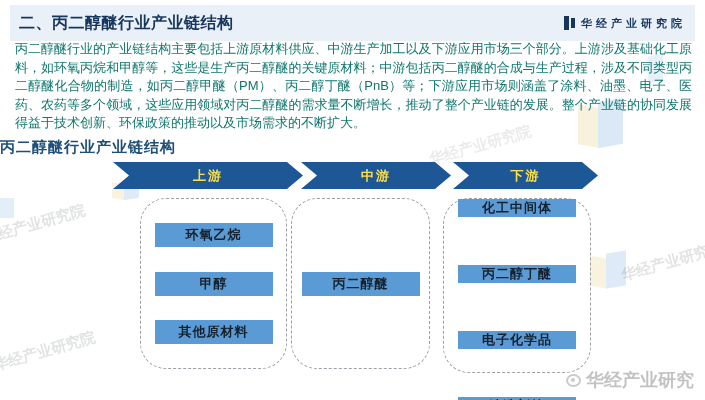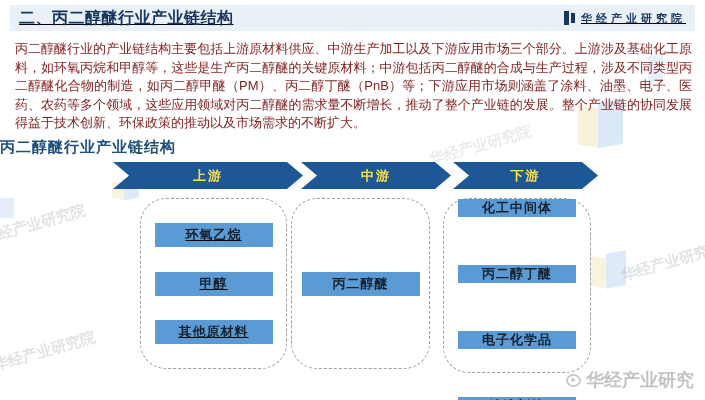--- a/index.html
+++ b/index.html
@@ -3,54 +3,54 @@
 <meta charset="utf-8">
 <style>
   * { box-sizing: border-box; }
   body { margin: 0; background: #ffffff; }
   .page {
     position: relative; width: 705px; height: 400px; background: #ffffff;
     overflow: hidden; font-family: "Liberation Sans", "DejaVu Sans", sans-serif;
   }
   
   .header-band {
-    position: absolute; left: 10px; top: 5px; width: 685px; height: 26px;
+    position: absolute; left: 10px; top: 5px; width: 685px; height: 36px;
     background: #eaf0f8; display: flex; align-items: center;
-    justify-content: space-between; padding: 0 9px; z-index: 3; text-decoration: underline;
+    justify-content: space-between; padding: 0 9px; z-index: 3;
   }
   .page-title { font-size: 16px; font-weight: bold; color: #17365d; letter-spacing: 0.5px; }
   .logo { display: flex; align-items: center; gap: 6px; }
   .logo-icon { display: inline-flex; align-items: center; gap: 2px; height: 14px; }
   .logo-icon .bar1 { width: 5px; height: 14px; background: #17365d; }
   .logo-icon .bar2 { width: 4px; height: 10px; background: #17365d; }
   .logo-text { font-size: 11px; font-weight: bold; color: #17365d; letter-spacing: 4px; }
   
   .intro {
     position: absolute; left: 15px; top: 40px; width: 677px; margin: 0;
-    font-size: 13px; line-height: 18.6px; text-align: justify; color: #7f1d1d; z-index: 2;
+    font-size: 13px; line-height: 18.6px; text-align: justify; color: #0f766e; z-index: 2;
   }
   
   .figure-title {
     position: absolute; top: 138px; left: 0; width: 100%; text-align: left;
     font-size: 15px; font-weight: bold; color: #1f4e79; z-index: 2; letter-spacing: 1px;
   }
   .banner {
     position: absolute; top: 162px; height: 27px; background: #1d5796; color: #fde047;
     font-size: 13px; font-weight: bold; letter-spacing: 2px;
     display: flex; align-items: center; justify-content: center; z-index: 2;
     clip-path: polygon(0 0, calc(100% - 16px) 0, 100% 50%, calc(100% - 16px) 100%, 0 100%, 16px 50%);
   }
   .banner-up   { left: 113px; width: 190px; }
   .banner-mid  { left: 301px; width: 150px; }
   .banner-down { left: 453px; width: 145px; }
   .group {
     position: absolute; top: 198px; border: 1px dashed #9aa0a6; border-radius: 26px;
     display: flex; flex-direction: column; align-items: center; z-index: 2; background: transparent;
   }
-  .group-up   { left: 140px; width: 147px; height: 171px; justify-content: space-evenly; text-decoration: underline; }
+  .group-up   { left: 140px; width: 147px; height: 171px; justify-content: space-evenly; }
   .group-mid  { left: 291px; width: 139px; height: 171px; justify-content: center; }
   .group-down { left: 443px; width: 148px; height: 175px; justify-content: space-evenly; gap: 48px; }
   .chain-box {
     width: 118px; height: 24px; background: #5b9bd5; color: #16222e;
     display: flex; align-items: center; justify-content: center;
     font-size: 13px; font-weight: bold; letter-spacing: 1px;
   }
   
   .source {
     position: absolute; right: 10px; top: 383px; font-size: 12px; font-weight: bold;

